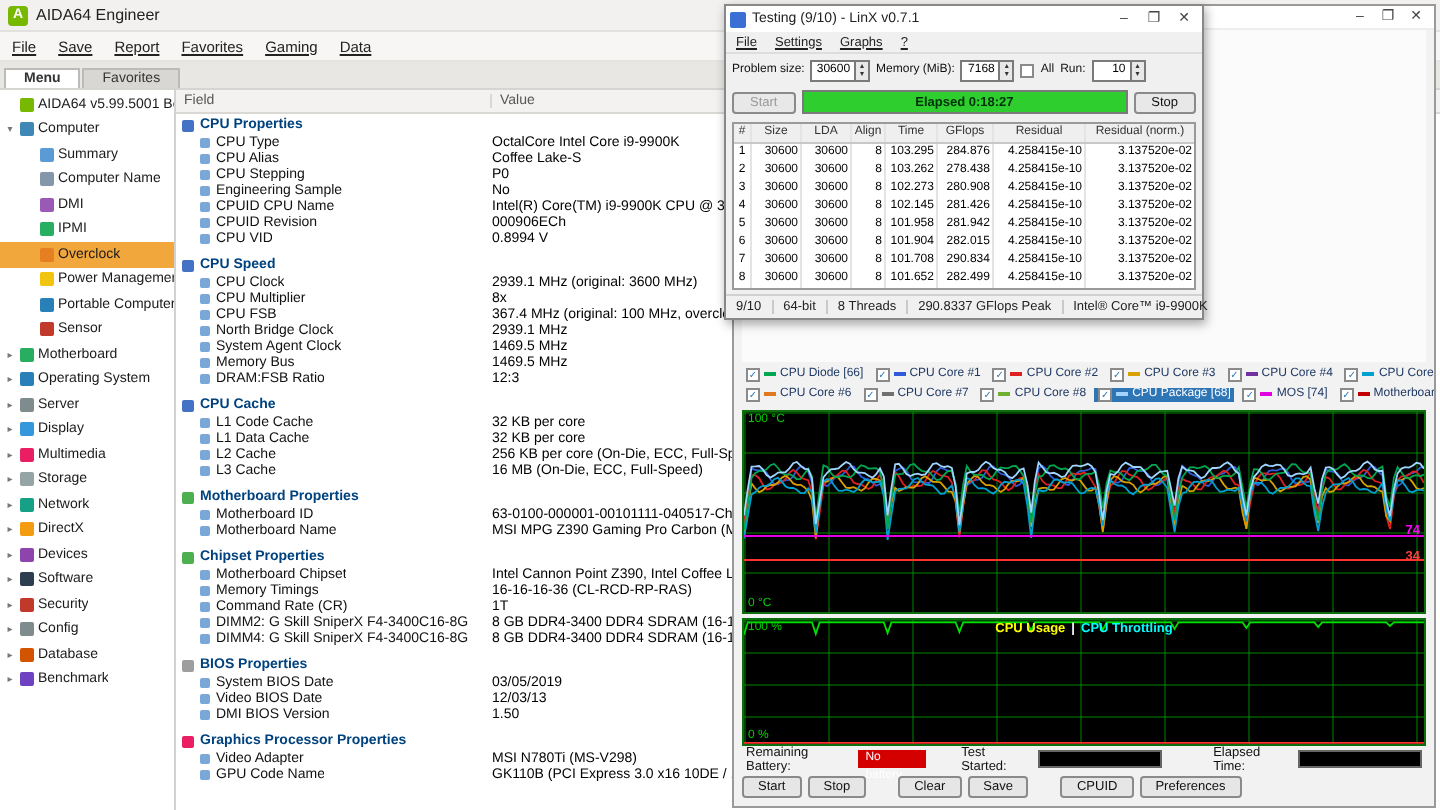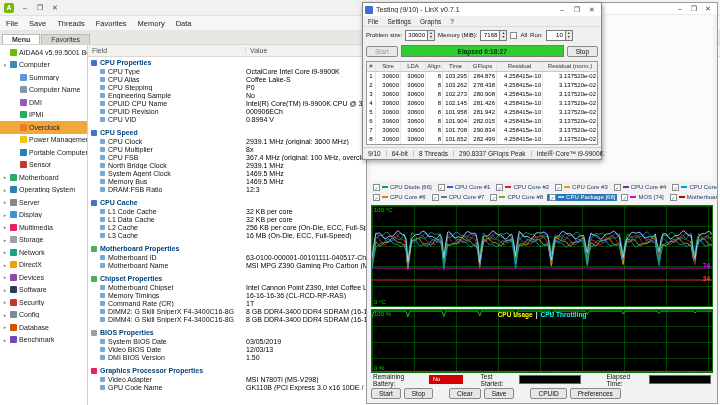--- a/index.html
+++ b/index.html
@@ -8,21 +8,21 @@
   .screen{position:relative;width:720px;height:405px;overflow:hidden;background:#fff;}
 
   
   .aida{position:absolute;inset:0;background:#fff;display:flex;flex-direction:column;}
   .titlebar{height:16px;background:#f2f1ef;display:flex;align-items:center;gap:4px;padding:0 4px;border-bottom:1px solid #e3e1de;}
   .app-icon{width:10px;height:10px;background:#76b900;color:#fff;font-size:7px;line-height:10px;text-align:center;border-radius:2px;font-weight:bold;flex:none;}
   .titlebar .title{font-size:8px;color:#222;flex:1;white-space:nowrap;}
   .win-controls{display:flex;gap:1px;}
   .winbtn{width:14px;height:12px;font-size:7px;line-height:12px;text-align:center;color:#444;}
   .menubar{height:15px;background:#f7f6f5;display:flex;align-items:center;gap:11px;padding:0 6px;font-size:7.5px;color:#222;border-bottom:1px solid #e6e4e1;}
-  .menu-item{white-space:nowrap;}
+  .menu-item{white-space:nowrap;text-decoration:underline;}
   .tabsrow{height:14px;background:#e9e7e4;display:flex;align-items:flex-end;padding-left:2px;border-bottom:1px solid #d6d4d0;}
   .tab{font-size:7px;padding:1px 9px 1px;background:#d9d7d3;border:1px solid #bdbbb7;border-bottom:none;color:#333;margin-right:1px;}
   .tab.active{background:#fff;font-weight:bold;}
   .aida-body{flex:1;display:flex;overflow:hidden;}
   .tree{width:88px;flex:none;background:#fff;border-right:1px solid #d4d2cf;overflow:hidden;padding-top:1px;}
   .tree-item{height:12.5px;display:flex;align-items:center;gap:2px;font-size:7px;color:#1a1a1a;white-space:nowrap;overflow:hidden;}
   .tree-item.selected{background:#f2a73d;}
   .tree-arrow{width:6px;flex:none;font-size:5px;color:#777;text-align:center;}
   .tree-ico{width:7px;height:7px;border-radius:1px;flex:none;}
   .tree-label{overflow:hidden;}
@@ -106,32 +106,33 @@
   .status-seg:last-child{margin-left:auto;border-right:none;}
 </style>
 </head>
 <body>
 
 <div class="screen">
 
   <div class="aida">
     <div class="titlebar">
       <span class="app-icon">A</span>
+      <span class="title">AIDA64 Engineer</span>
       <span class="win-controls">
         <span class="winbtn">–</span>
         <span class="winbtn">❐</span>
         <span class="winbtn">✕</span>
       </span>
     </div>
     <div class="menubar" id="aida-menu">
         <span class="menu-item">File</span>
         <span class="menu-item">Save</span>
-        <span class="menu-item">Threads</span>
+        <span class="menu-item">Report</span>
         <span class="menu-item">Favorites</span>
-        <span class="menu-item">Memory</span>
+        <span class="menu-item">Gaming</span>
         <span class="menu-item">Data</span>
       </div>
     <div class="tabsrow">
       <span class="tab active">Menu</span>
       <span class="tab">Favorites</span>
     </div>
     <div class="aida-body">
       <div class="tree" id="tree">
           <div class="tree-item" style="padding-left: 2px;">
             <span class="tree-arrow"></span>

